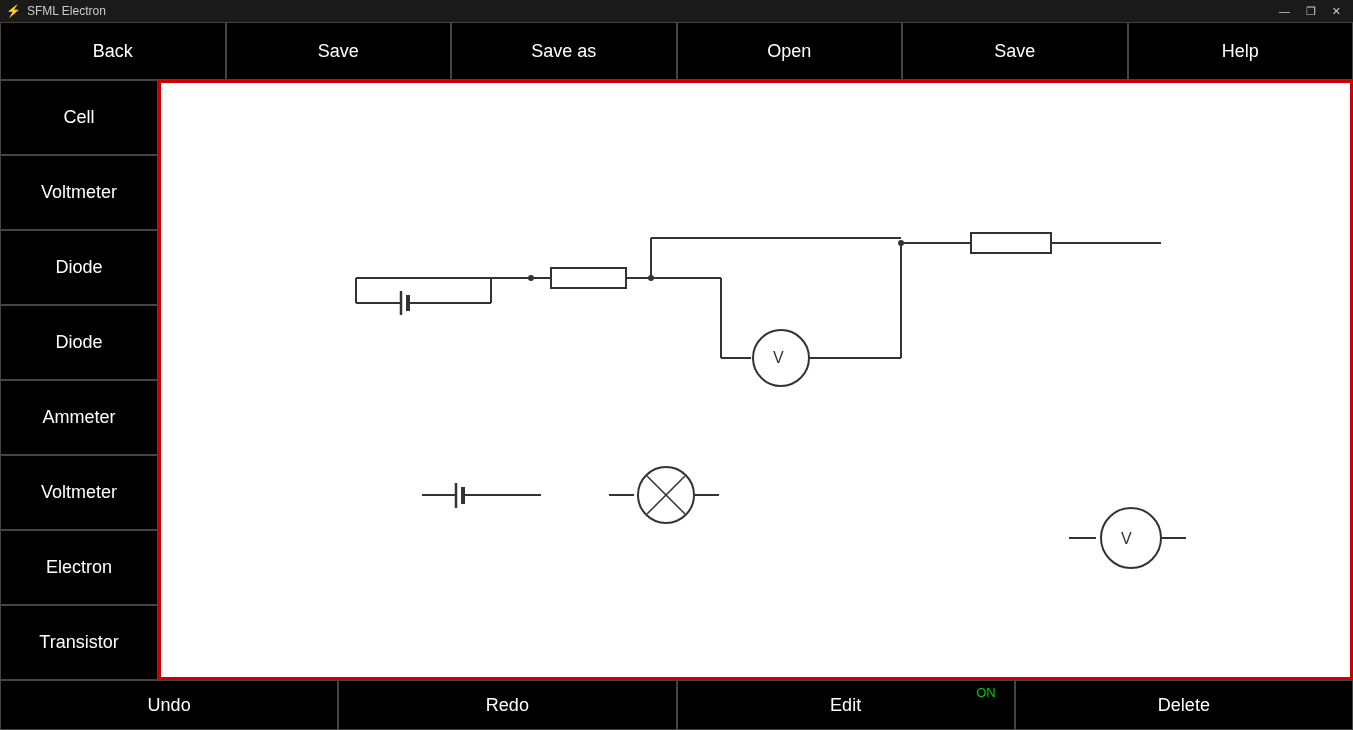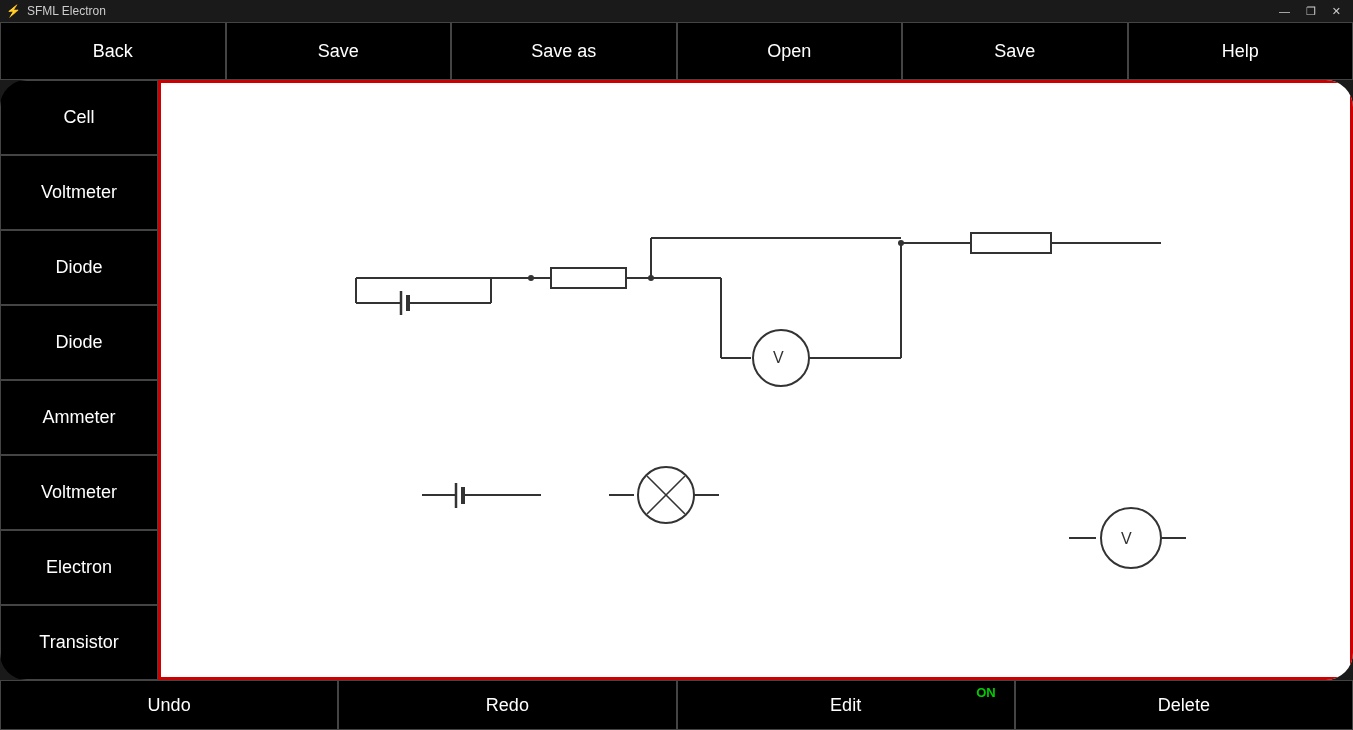--- a/index.html
+++ b/index.html
@@ -52,21 +52,20 @@
       display: flex;
       align-items: center;
       justify-content: center;
     }
 
     
     #main {
       display: flex;
       flex: 1;
       overflow: hidden;
-      border-radius: 27px;
     }
 
     
     #sidebar {
       width: 158px;
       background: #000;
       display: flex;
       flex-direction: column;
       gap: 0;
       flex-shrink: 0;
@@ -111,21 +110,21 @@
       align-items: center;
       justify-content: center;
       position: relative;
     }
     .edit-on-badge {
       position: absolute;
       top: 4px;
       right: 18px;
       color: #00cc00;
       font-size: 13px;
-      font-weight: bold;
+      font-weight: normal;
     }
 
     
     #circuit-svg {
       position: absolute;
       top: 0; left: 0;
       width: 100%; height: 100%;
     }
   </style>
 </head>

